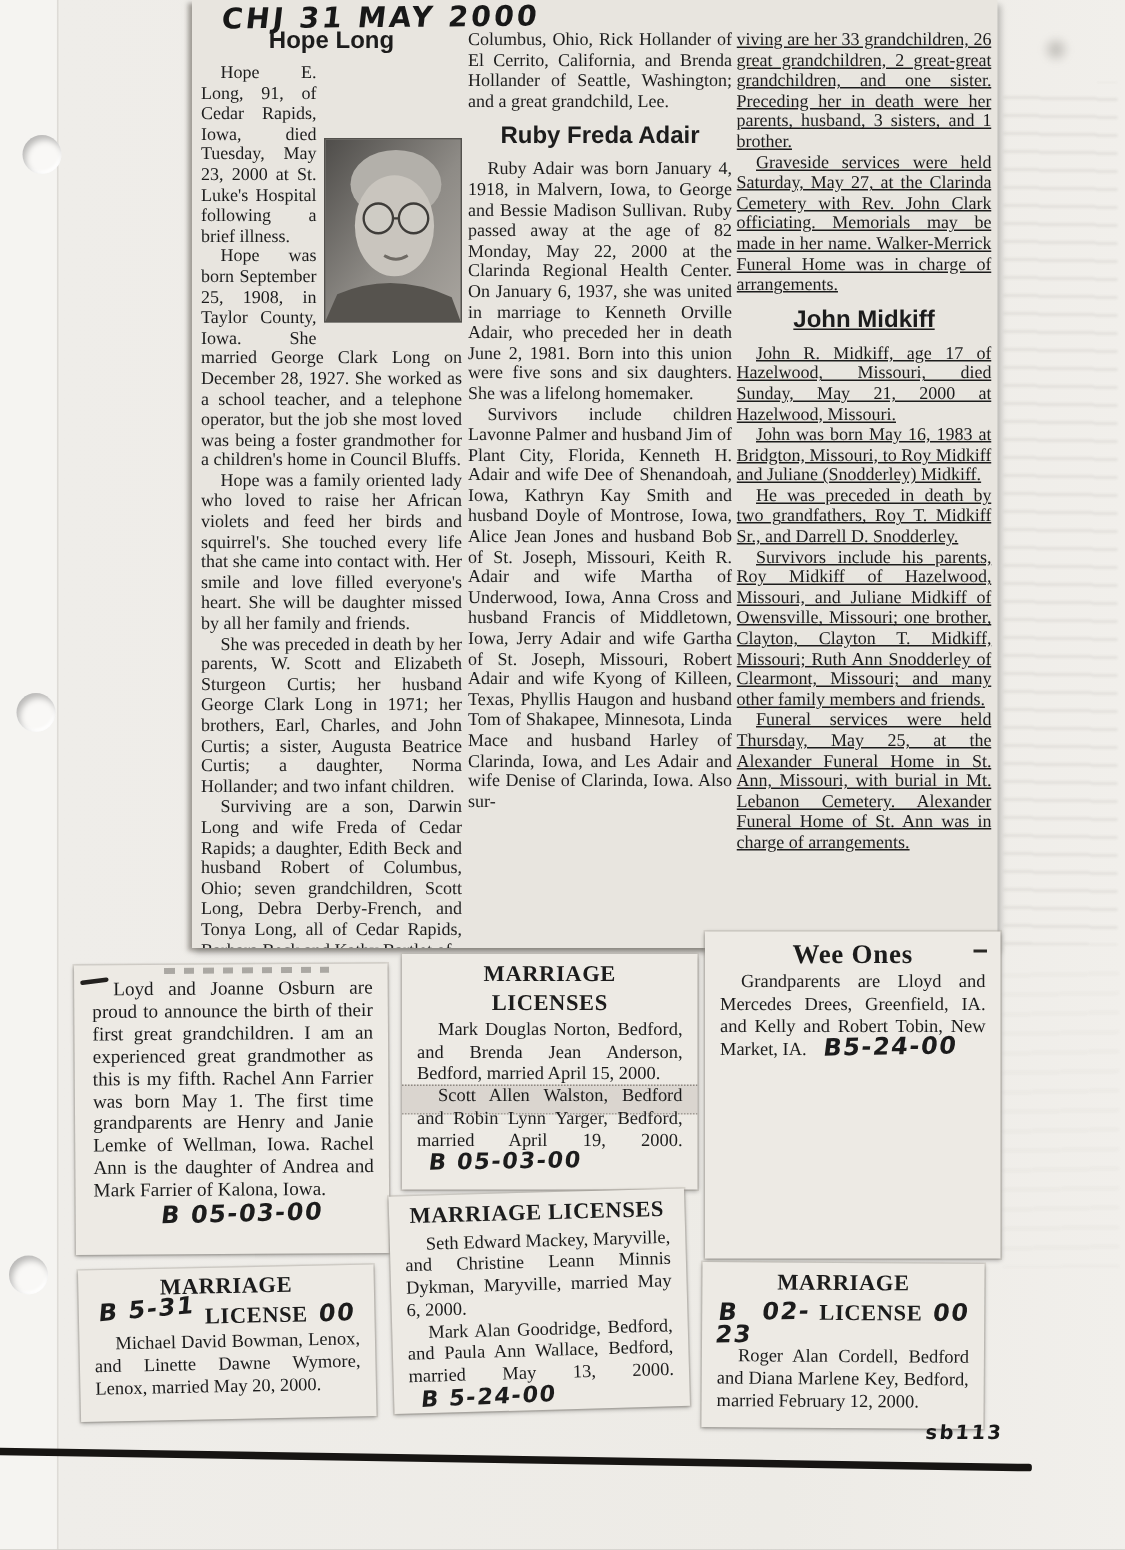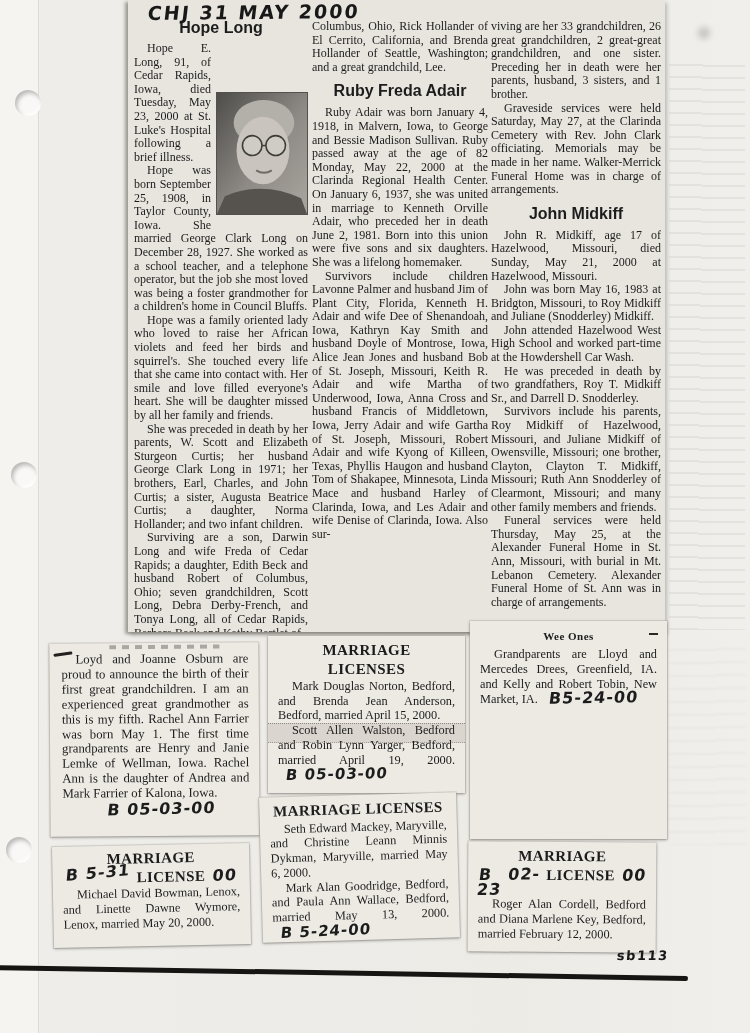--- a/index.html
+++ b/index.html
@@ -9,21 +9,21 @@
   .margin-line{position:absolute;left:38px;top:0;width:1px;height:1033px;background:rgba(160,155,148,.25);}
   .hole{position:absolute;width:26px;height:26px;border-radius:50%;background:#f9f8f6;
     box-shadow:inset 2px 3px 4px rgba(0,0,0,.26), inset -1px -2px 2px rgba(255,255,255,.9);}
   
   .sheet{position:absolute;left:128px;top:0;width:537px;height:632px;background:#e8e5df;
     box-shadow:-3px 2px 3px rgba(88,82,74,.5), 2px 3px 4px rgba(0,0,0,.22);overflow:hidden;}
   .col{position:absolute;top:0;height:632px;overflow:hidden;text-align:justify;
     font-size:12px;line-height:13.6px;box-sizing:border-box;}
   .c1{left:6px;width:174px;padding-top:19px;}
   .c2{left:184px;width:176px;padding-top:20px;}
-  .c3{left:363px;width:170px;padding-top:20px;}
+  .c3{left:363px;width:170px;padding-top:20px;text-decoration:underline;}
   .col p{margin:0;text-indent:13px;}
   .col p.cont{text-indent:0;}
   .obit-h{font-family:"Liberation Sans",sans-serif;font-weight:700;font-size:16px;line-height:18px;
     text-align:center;margin:8px 0 6px;}
   .c1 .obit-h{margin:0 0 5px;}
   .photo{float:right;width:92px;height:123px;margin:50px 0 5px 5px;border:1px solid #53514d;
     box-sizing:border-box;background:#8d8b86;}
   .photo svg{display:block;width:100%;height:100%;}
   
   .hw{font-family:"DejaVu Sans",sans-serif;font-weight:700;color:#181818;}
@@ -41,21 +41,21 @@
     font-size:12.8px;line-height:14.9px;transform:rotate(-.4deg);}
   .osburn .cutline{position:absolute;top:2px;left:60px;width:110px;height:4px;z-index:1;
     background:repeating-linear-gradient(90deg,rgba(70,68,64,.4) 0 7px,transparent 7px 13px);}
   .pen-dash{position:absolute;left:4px;top:9px;width:19px;height:2.5px;background:#23211f;
     transform:rotate(-7deg);border-radius:2px;z-index:3;}
   .osburn .code{display:block;margin:2px 0 0 45px;font-size:16px;}
   .mlapr{left:268px;top:636px;width:197px;height:157px;padding:5px 10px 2px 10px;font-size:12.3px;line-height:14.7px;}
   .tape{position:absolute;left:0;right:0;top:87px;height:18px;background:rgba(150,143,132,.22);
     border-top:1px dotted rgba(90,85,78,.6);border-bottom:1px dotted rgba(90,85,78,.45);z-index:1;}
   .wee{left:470px;top:621px;width:197px;height:218px;padding:4px 10px 2px 10px;font-size:12.3px;line-height:14.8px;}
-  .wee .t{font-weight:600;font-size:11px;line-height:20px;letter-spacing:.5px;}
+  .wee .t{font-weight:600;font-size:18px;line-height:20px;letter-spacing:.5px;}
   .wee .dash{position:absolute;right:9px;top:12px;width:9px;height:2px;background:#2a2825;z-index:3;}
   .bowman{left:53px;top:845px;width:197px;height:101px;padding:4px 10px 2px 10px;
     font-size:12.3px;line-height:15px;transform:rotate(-1.2deg);}
   .mlmay{left:261px;top:795px;width:197px;height:145px;padding:5px 10px 2px 10px;
     font-size:12.3px;line-height:14.8px;transform:rotate(-1.6deg);}
   .cordell{left:468px;top:842px;width:188px;height:110px;padding:5px 10px 2px 10px;
     font-size:12.3px;line-height:15px;transform:rotate(.4deg);}
   .t-row{display:flex;justify-content:center;align-items:baseline;gap:7px;position:relative;z-index:2;}
   .t-row .hand-inline{margin:0;font-size:16px;}
   .bowman .t-row .hand-inline.lft{transform:skewX(-10deg) rotate(-4deg) translateY(-5px);}
@@ -119,21 +119,20 @@
       <p class="para">Ruby Adair was born January 4, 1918, in Malvern, Iowa, to George and Bessie Madison Sullivan. Ruby passed away at the age of 82 Monday, May 22, 2000 at the Clarinda Regional Health Center. On January 6, 1937, she was united in marriage to Kenneth Orville Adair, who preceded her in death June 2, 1981. Born into this union were five sons and six daughters. She was a lifelong homemaker.</p>
       <p class="para">Survivors include children Lavonne Palmer and husband Jim of Plant City, Florida, Kenneth H. Adair and wife Dee of Shenandoah, Iowa, Kathryn Kay Smith and husband Doyle of Montrose, Iowa, Alice Jean Jones and husband Bob of St. Joseph, Missouri, Keith R. Adair and wife Martha of Underwood, Iowa, Anna Cross and husband Francis of Middletown, Iowa, Jerry Adair and wife Gartha of St. Joseph, Missouri, Robert Adair and wife Kyong of Killeen, Texas, Phyllis Haugon and husband Tom of Shakapee, Minnesota, Linda Mace and husband Harley of Clarinda, Iowa, and Les Adair and wife Denise of Clarinda, Iowa. Also sur-</p>
     </div>
 
     <div class="col c3">
       <p class="cont">viving are her 33 grandchildren, 26 great grandchildren, 2 great-great grandchildren, and one sister. Preceding her in death were her parents, husband, 3 sisters, and 1 brother.</p>
       <p class="para">Graveside services were held Saturday, May 27, at the Clarinda Cemetery with Rev. John Clark officiating. Memorials may be made in her name. Walker-Merrick Funeral Home was in charge of arrangements.</p>
       <h2 class="obit-h">John Midkiff</h2>
       <p class="para">John R. Midkiff, age 17 of Hazelwood, Missouri, died Sunday, May 21, 2000 at Hazelwood, Missouri.</p>
       <p class="para">John was born May 16, 1983 at Bridgton, Missouri, to Roy Midkiff and Juliane (Snodderley) Midkiff.</p>
-      <p class="para">John attended Hazelwood West High School and worked part-time at the Howdershell Car Wash.</p>
       <p class="para">He was preceded in death by two grandfathers, Roy T. Midkiff Sr., and Darrell D. Snodderley.</p>
       <p class="para">Survivors include his parents, Roy Midkiff of Hazelwood, Missouri, and Juliane Midkiff of Owensville, Missouri; one brother, Clayton, Clayton T. Midkiff, Missouri; Ruth Ann Snodderley of Clearmont, Missouri; and many other family members and friends.</p>
       <p class="para">Funeral services were held Thursday, May 25, at the Alexander Funeral Home in St. Ann, Missouri, with burial in Mt. Lebanon Cemetery. Alexander Funeral Home of St. Ann was in charge of arrangements.</p>
     </div>
   </div>
 
   <div class="clip osburn">
     <div class="cutline"></div>
     <div class="pen-dash"></div>
     <p>Loyd and Joanne Osburn are proud to announce the birth of their first great grandchildren. I am an experienced great grandmother as this is my fifth. Rachel Ann Farrier was born May 1. The first time grandparents are Henry and Janie Lemke of Wellman, Iowa. Rachel Ann is the daughter of Andrea and Mark Farrier of Kalona, Iowa.</p>

